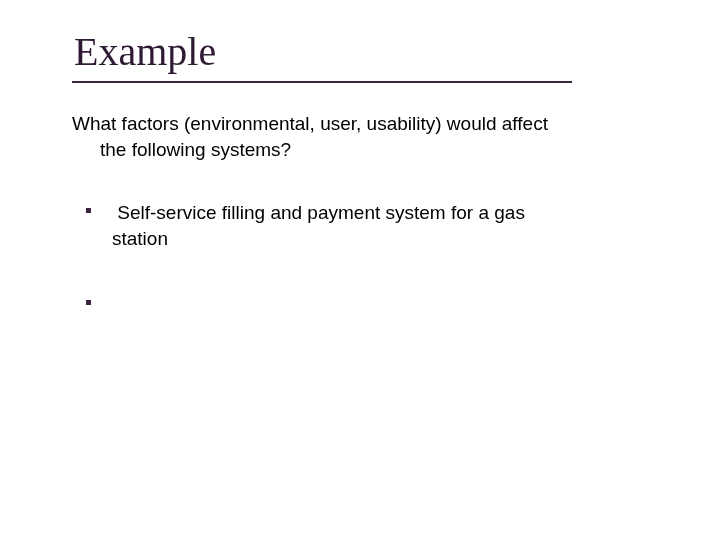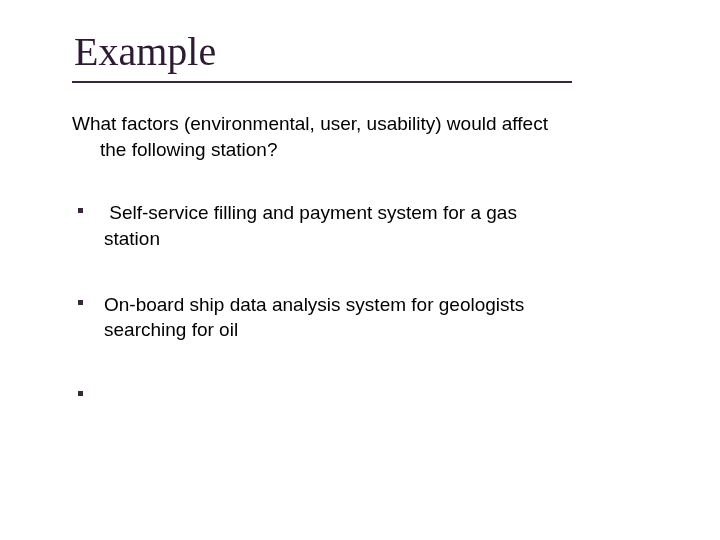--- a/index.html
+++ b/index.html
@@ -34,21 +34,21 @@
   }
   .question {
     font-size: 19px;
     line-height: 1.35;
     margin: 0 0 38px 0;
     padding-left: 28px;
     text-indent: -28px;
   }
   ul.bullets {
     list-style: none;
-    margin: 0;
+    margin: 8px;
     padding: 0;
   }
   ul.bullets li {
     font-size: 19px;
     line-height: 1.35;
     margin: 0 0 40px 0;
     padding-left: 32px;
     position: relative;
   }
   ul.bullets li .dot {
@@ -63,27 +63,23 @@
   ul.bullets li.first-item .text-leading-space::before {
     content: "\00a0";
   }
 </style>
 </head>
 <body>
 
 <div class="slide">
   <h1 class="title">Example</h1>
   <hr class="title-rule">
-  <p class="question">What factors (environmental, user, usability) would affect the following station?</p>
+  <p class="question">What factors (environmental, user, usability) would affect the following systems?</p>
   <ul class="bullets">
     <li class="first-item">
       <span class="dot"></span>
       <span class="text-leading-space">Self-service filling and payment system for a gas station</span>
-    </li>
-    <li>
-      <span class="dot"></span>
-      <span>On-board ship data analysis system for geologists searching for oil</span>
     </li>
     <li>
       <span class="dot"></span>
     </li>
   </ul>
 </div>
 
 </body></html>

